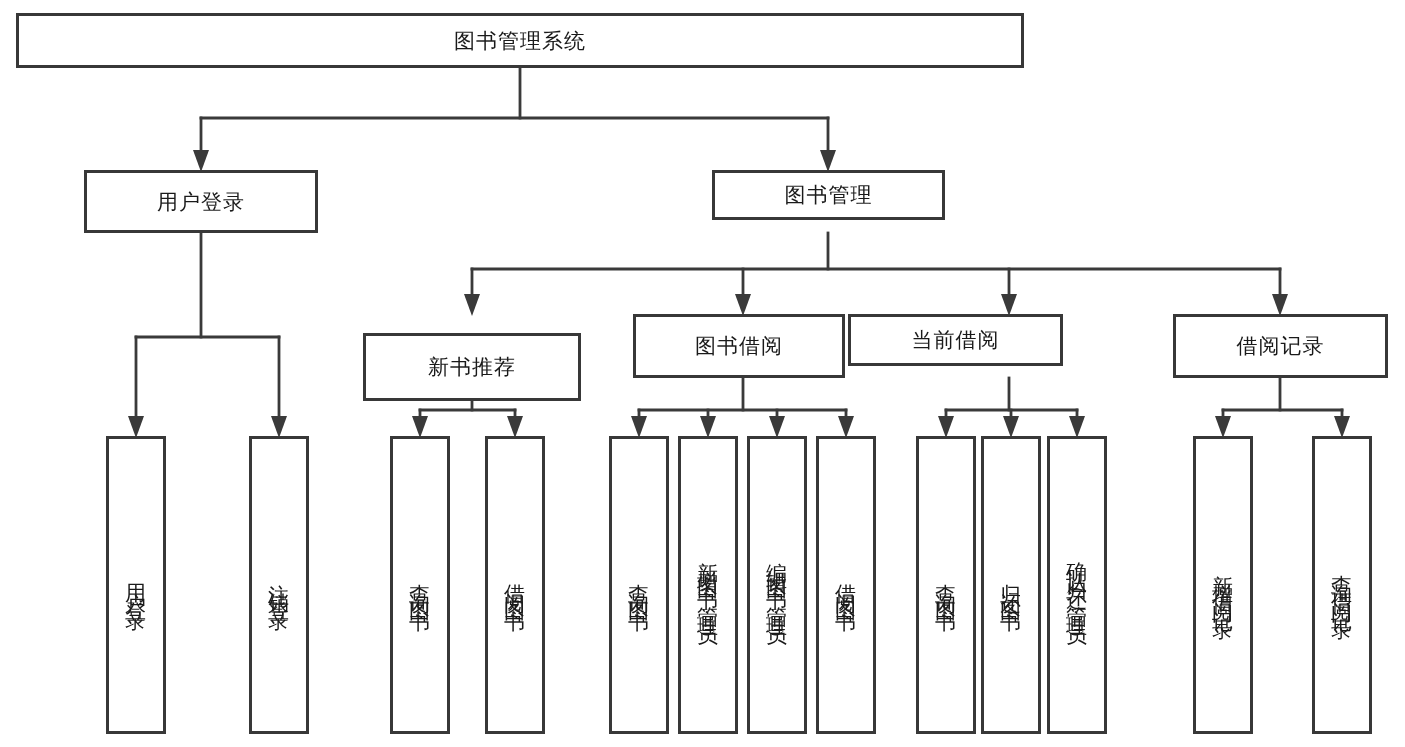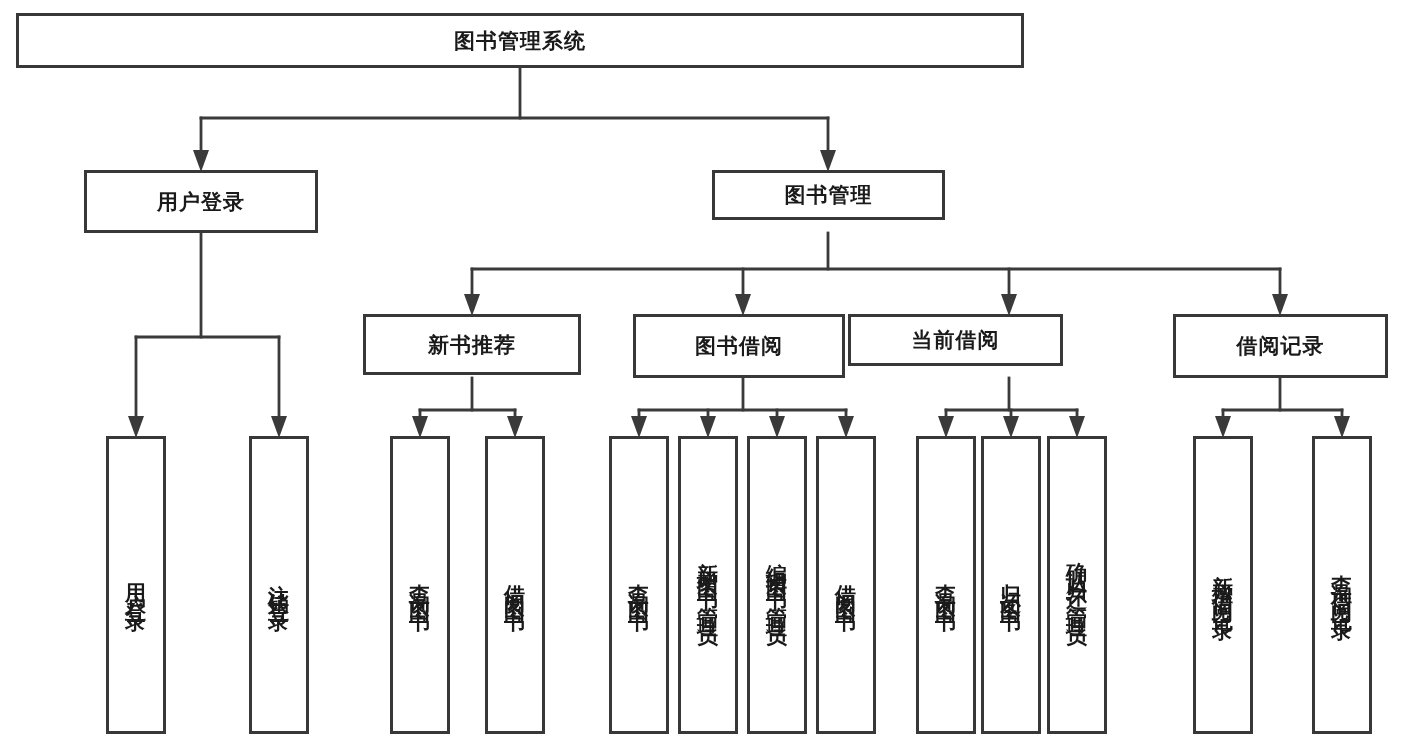--- a/index.html
+++ b/index.html
@@ -13,21 +13,20 @@
   .wires{position:absolute;left:0;top:0;z-index:1;}
   .box{
     position:absolute;
     box-sizing:border-box;
     background:#ffffff;
     border:3px solid #383838;
     display:flex;
     align-items:center;
     justify-content:center;
     z-index:2;
-    font-weight:bold;
   }
   .lbl{
     font-size:21px;
     color:#1a1a1a;
     letter-spacing:1px;
     white-space:nowrap;
   }
   .vlbl{
     writing-mode:vertical-rl;
     text-orientation:mixed;
@@ -112,21 +111,21 @@
     <span class="lbl">图书管理系统</span>
   </div>
 
   <div class="box" style="left:84px;top:170px;width:234px;height:63px">
     <span class="lbl">用户登录</span>
   </div>
   <div class="box" style="left:712px;top:170px;width:233px;height:50px">
     <span class="lbl">图书管理</span>
   </div>
 
-  <div class="box" style="left:363px;top:314px;width:218px;height:61px">
+  <div class="box" style="left:363px;top:333px;width:218px;height:68px">
     <span class="lbl">新书推荐</span>
   </div>
   <div class="box" style="left:633px;top:314px;width:212px;height:64px">
     <span class="lbl">图书借阅</span>
   </div>
   <div class="box" style="left:848px;top:314px;width:215px;height:52px">
     <span class="lbl">当前借阅</span>
   </div>
   <div class="box" style="left:1173px;top:314px;width:215px;height:64px">
     <span class="lbl">借阅记录</span>

